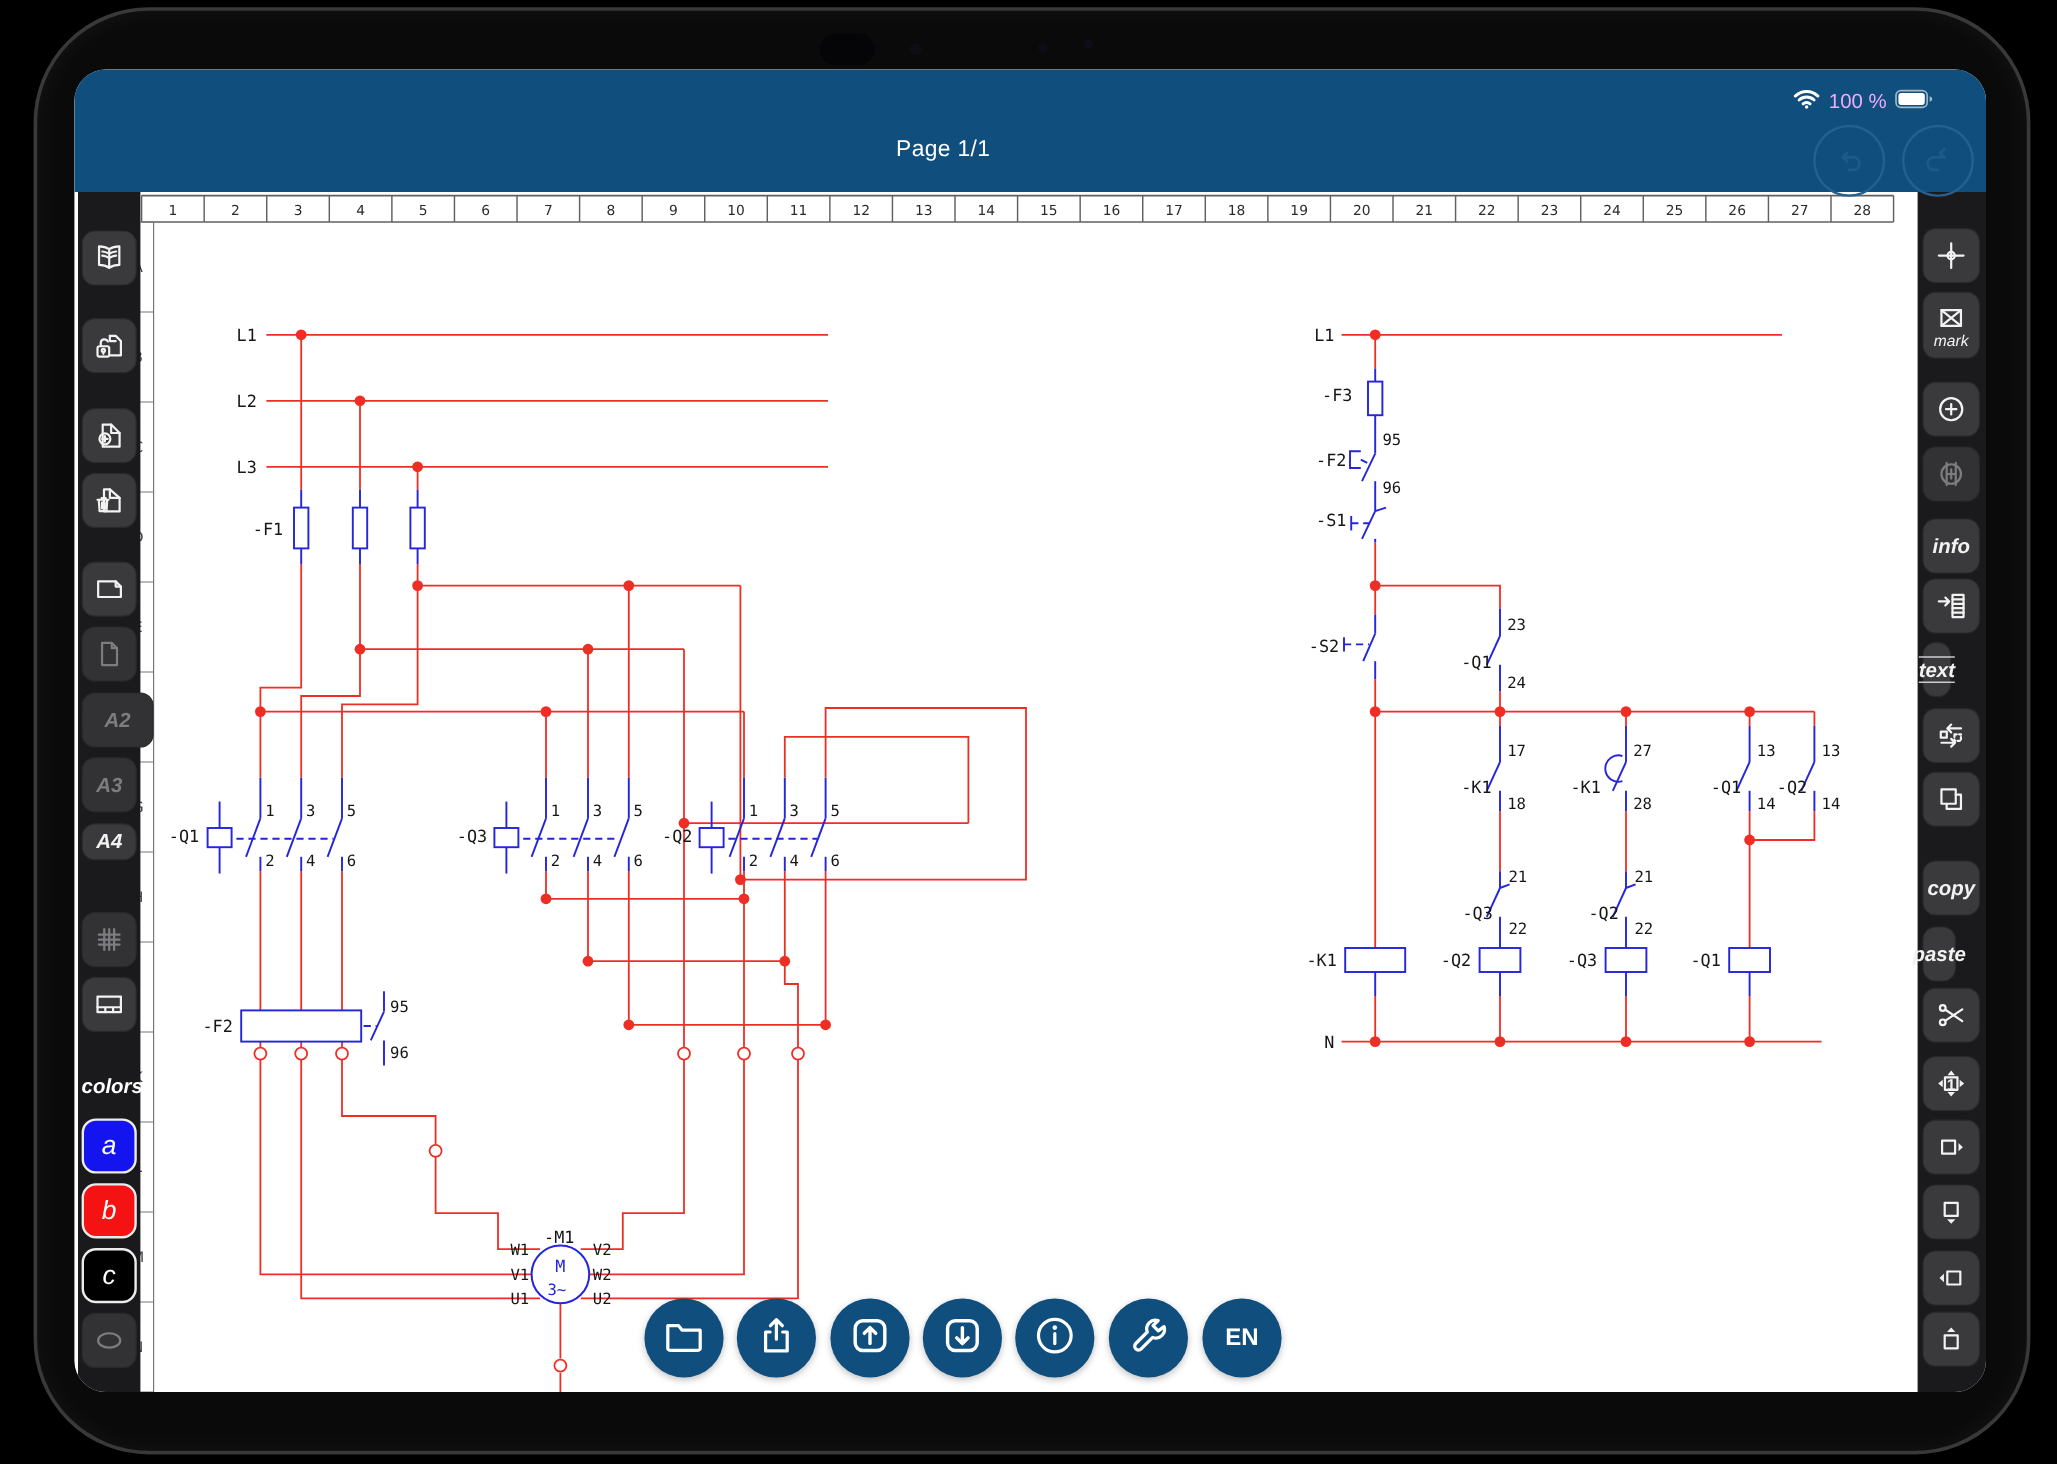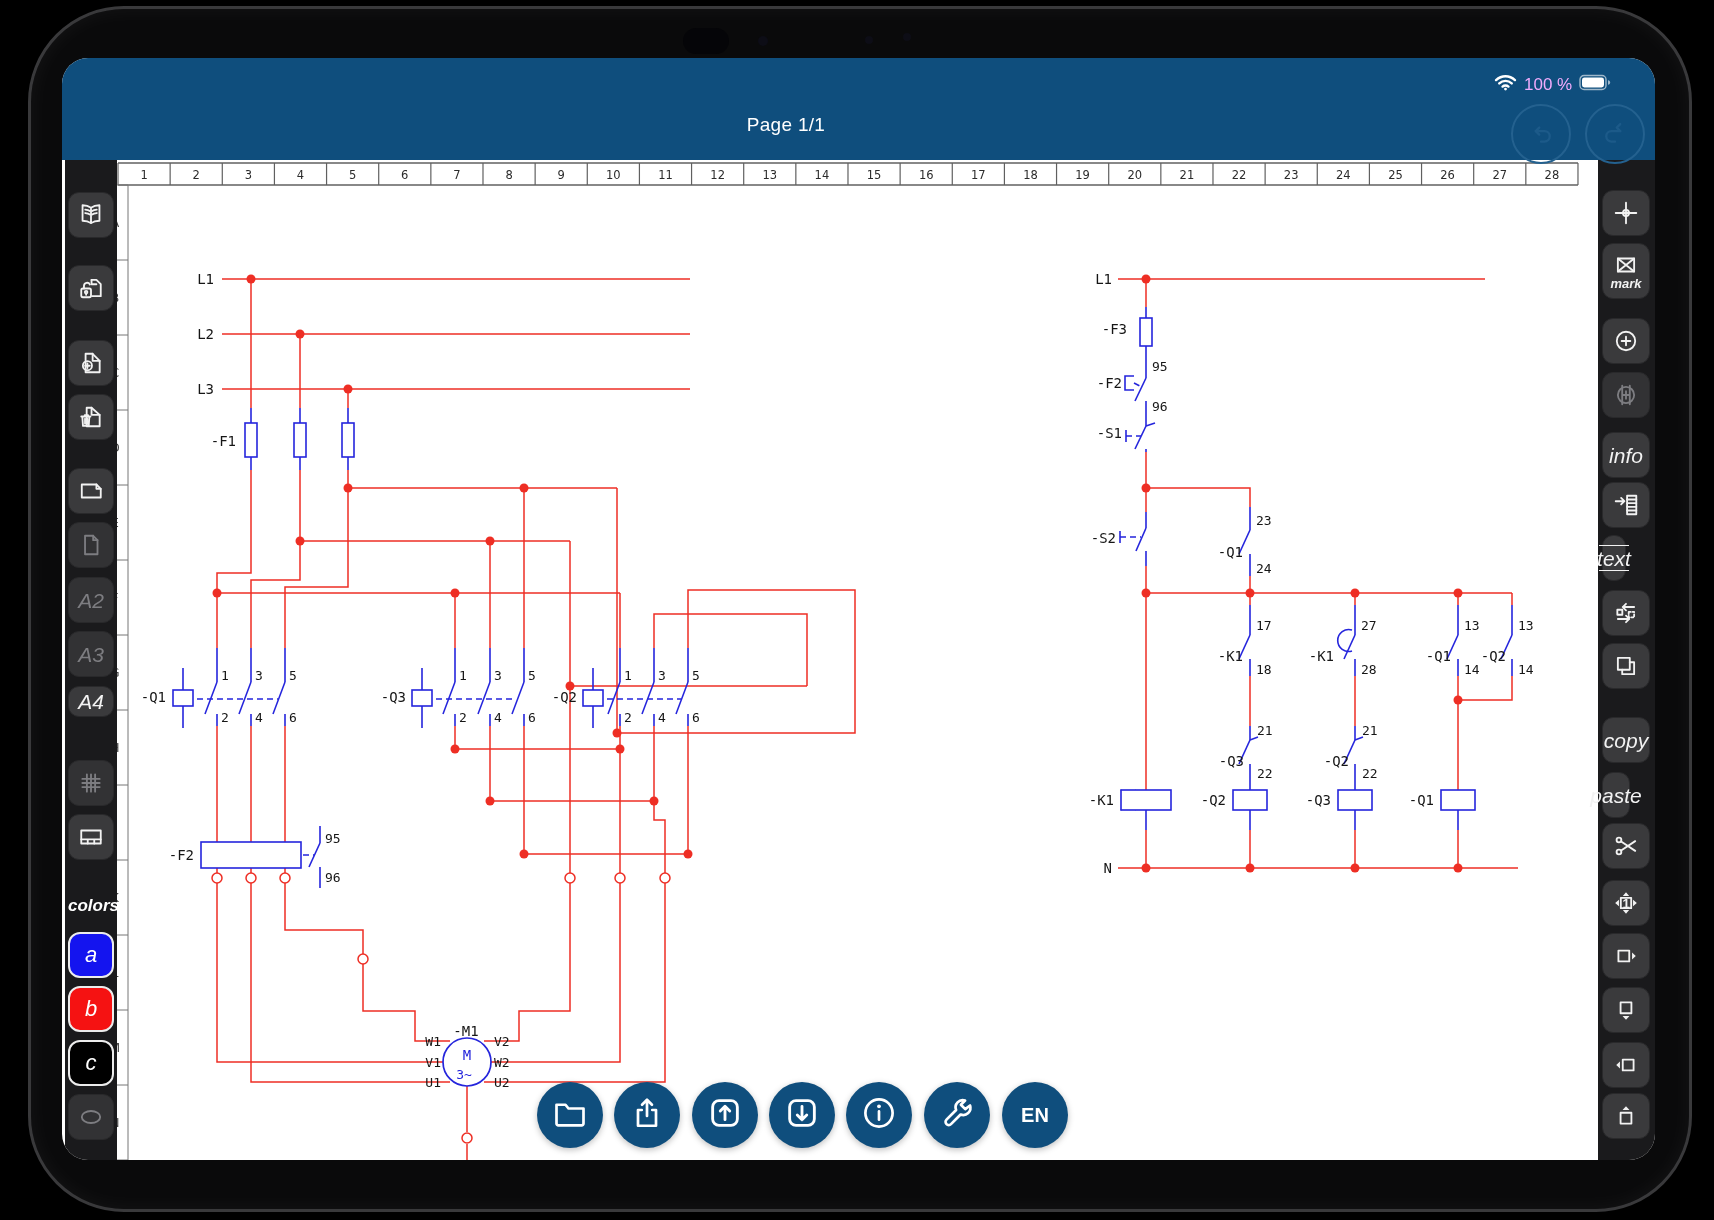--- a/index.html
+++ b/index.html
@@ -17,22 +17,22 @@
             color:#1c5a89;display:flex;align-items:center;justify-content:center;background:transparent;}
   
   .cnv{position:absolute;left:0;top:102px;width:1593px;height:1000px;}
   
   .tstrip{position:absolute;top:102px;height:1000px;background:#1a1a1c;z-index:30;}
   .left-strip{left:3px;width:52px;}
   .right-strip{left:1536px;width:57px;}
   .tbtn{position:absolute;border-radius:11px;background:#3a3a3c;border:1px solid #29292b;color:#f2f2f2;
         display:flex;align-items:center;justify-content:center;flex-direction:column;box-sizing:border-box;z-index:31;}
   .tbtn.disabled{color:#7d7d81;background:#323234;}
-  .tbtn .lab{font-style:italic;font-weight:400;font-size:21px;line-height:1;}
-  .tbtn .sublab{font-style:italic;font-weight:700;font-size:13px;line-height:1;margin-top:-1px;}
+  .tbtn .lab{font-style:italic;font-weight:700;font-size:17px;line-height:1;}
+  .tbtn .sublab{font-style:italic;font-weight:400;font-size:13px;line-height:1;margin-top:-1px;}
   .tbtn .ovl{position:absolute;font-size:13px;font-weight:700;color:#f2f2f2;}
   .tbtn svg{display:block;}
   .tlines{width:30px;border-top:1.6px solid currentColor;margin:1.5px 0;}
   .colors-label{position:absolute;left:6px;width:46px;text-align:center;color:#fff;font-style:italic;
                 font-weight:700;font-size:17px;z-index:31;}
   .swatch{position:absolute;left:6px;width:46px;height:46px;border-radius:12px;border:2px solid #ececec;
           box-sizing:border-box;color:#fff;font-style:italic;font-size:22px;display:flex;align-items:center;
           justify-content:center;z-index:31;}
   
   .action{position:absolute;width:66px;height:66px;border-radius:50%;background:#0f4e7d;color:#fff;
@@ -513,21 +513,21 @@
         </span>
       </div>
       <div class="tbtn disabled" style="left: 6px; top: 464px; width: 46px; height: 46px;">
         <span>
           <svg width="26" height="26" viewBox="0 0 24 24" fill="none" stroke="currentColor" stroke-width="1.7" stroke-linecap="round" stroke-linejoin="round">
             <path d="M6.5 3.5H14l4 4v13H6.5z"></path>
             <path d="M14 3.5v4h4"></path>
           </svg>
         </span>
       </div>
-      <div class="tbtn disabled" style="left: 6px; top: 519px; width: 46px; height: 46px;">
+      <div class="tbtn disabled" style="left: 6px; top: 519px; width: 60px; height: 46px;">
         <span class="lab">A2</span>
       </div>
       <div class="tbtn disabled" style="left: 6px; top: 573px; width: 46px; height: 46px;">
         <span class="lab">A3</span>
       </div>
       <div class="tbtn" style="left: 6px; top: 628px; width: 46px; height: 31px;">
         <span class="lab">A4</span>
       </div>
       <div class="tbtn disabled" style="left: 6px; top: 702px; width: 46px; height: 46px;">
         <span>

